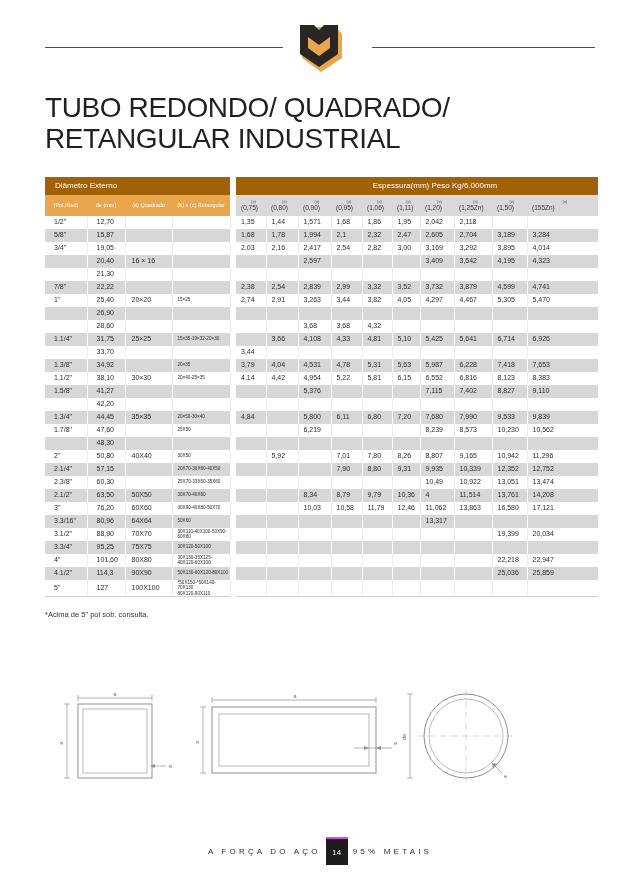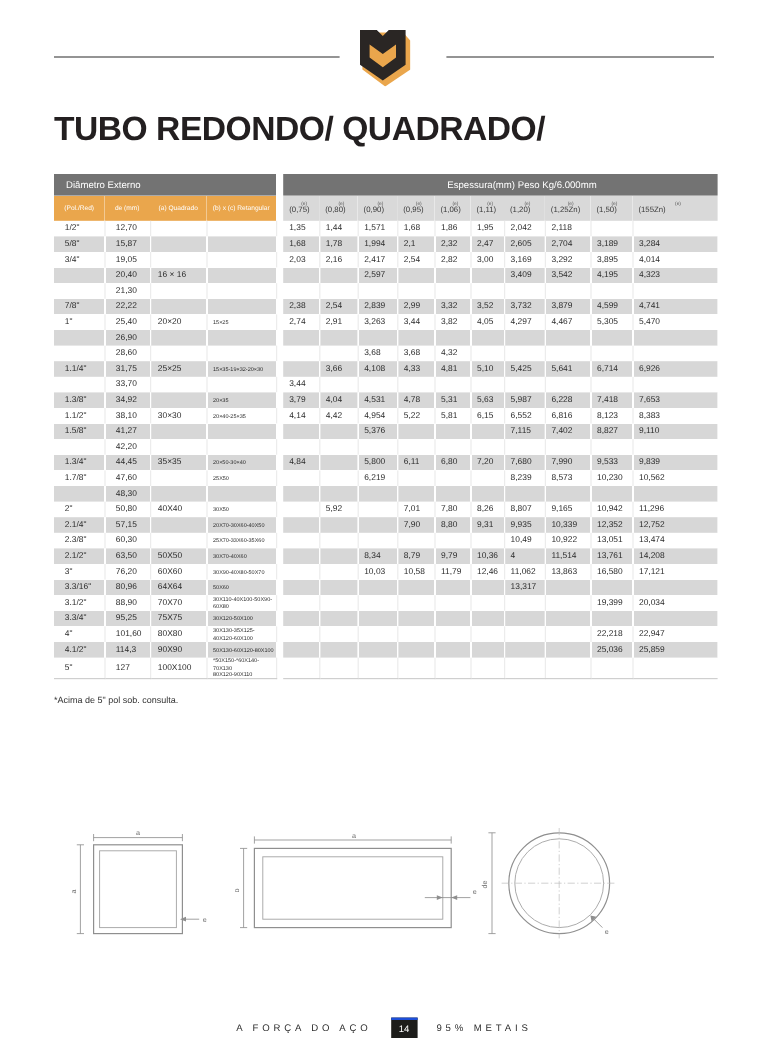--- a/index.html
+++ b/index.html
@@ -11,29 +11,29 @@
 
   
   .topbar { position:relative; height:78px; }
   .brand-rule { position:absolute; top:47px; height:1px; background:#4f4f4f; }
   .brand-rule.left  { left:45px;  width:238px; }
   .brand-rule.right { left:372px; width:223px; }
   .logo-wrap { position:absolute; left:50%; top:24px; transform:translateX(-50%); }
 
   
   .title {
-    margin:14px 0 0 45px; font-size:28px; line-height:1.12; font-weight:700;
+    margin:14px 0 0 45px; font-size:28px; line-height:1.12; font-weight:400;
     letter-spacing:-0.4px; color:#231f20;
   }
 
   
   .tube-table { margin:22px 0 0 45px; border-collapse:collapse; table-layout:fixed; width:553px; }
   .tube-table th, .tube-table td { overflow:hidden; white-space:nowrap; }
 
-  .gh { height:18px; background:#737373; color:#fff; font-size:8px; font-weight:400; }
+  .gh { height:18px; background:#a16207; color:#fff; font-size:8px; font-weight:400; }
   .gh-left  { text-align:left; padding-left:10px; }
   .gh-right { text-align:center;padding-left:36px; }
   .gap-col { background:#fff !important; border:none !important; padding:0; }
 
   .sub-left {
     height:21px; background:#eaa64c; color:#fff; font-size:5.5px; font-weight:400;
     text-align:center; vertical-align:middle;
   }
   .sub-thick {
     height:21px; background:#d9d9d9; color:#3a3a3a; font-weight:400;
@@ -62,25 +62,25 @@
   .diagrams { position:absolute; left:0; top:678px; width:640px; height:125px; }
   .diag { position:absolute; }
   .diag-square { left:58px;  top:12px; }
   .diag-rect   { left:196px; top:14px; }
   .diag-circle { left:398px; top:2px; }
   .diag svg text { font-family:"Liberation Sans", sans-serif; font-size:6px; fill:#6f6f6f; }
 
   
   .footer {
     position:absolute; left:0; bottom:14px; width:100%;
-    display:flex; align-items:center; justify-content:center; gap:16px;
+    display:flex; align-items:center; justify-content:center; gap:5px;
   }
   .footer .ftext { font-size:8px; letter-spacing:3.2px; color:#2e2e2e; font-weight:500; }
   .page-badge {
-    width:22px; height:17px; background:#1c1c1a; border-top:2px solid #1d4ed8;
+    width:22px; height:28px; background:#1c1c1a; border-top:2px solid #d946ef;
     color:#fff; font-size:8px; display:flex; align-items:center; justify-content:center;
   }
 </style>
 </head>
 <body>
 
 <div class="page">
 
   <div class="topbar">
     <div class="brand-rule left"></div>
@@ -91,20 +91,21 @@
         <polygon points="4,13 12,3 38,3 44,10 44,34 23,48 4,34" fill="#eaa64c"></polygon>
 
         <path fill="#2a2624" fill-rule="evenodd" d="M2,1 L16,1 L21,6 L26,1 L40,1 L40,30 L21,43 L2,30 Z
                  M10,13 L21,21 L32,13 L32,24 L21,32 L10,24 Z"></path>
       </svg>
     </div>
   </div>
 
   <h1 class="title">
     <span>TUBO REDONDO/ QUADRADO/</span><br>
+    <span>RETANGULAR INDUSTRIAL</span>
   </h1>
 
   <table class="tube-table">
     <colgroup>
       <col style="width:42px">
         <col style="width:38px">
         <col style="width:47px">
         <col style="width:58px">
       <col style="width:6px">
       <col style="width:30px">

